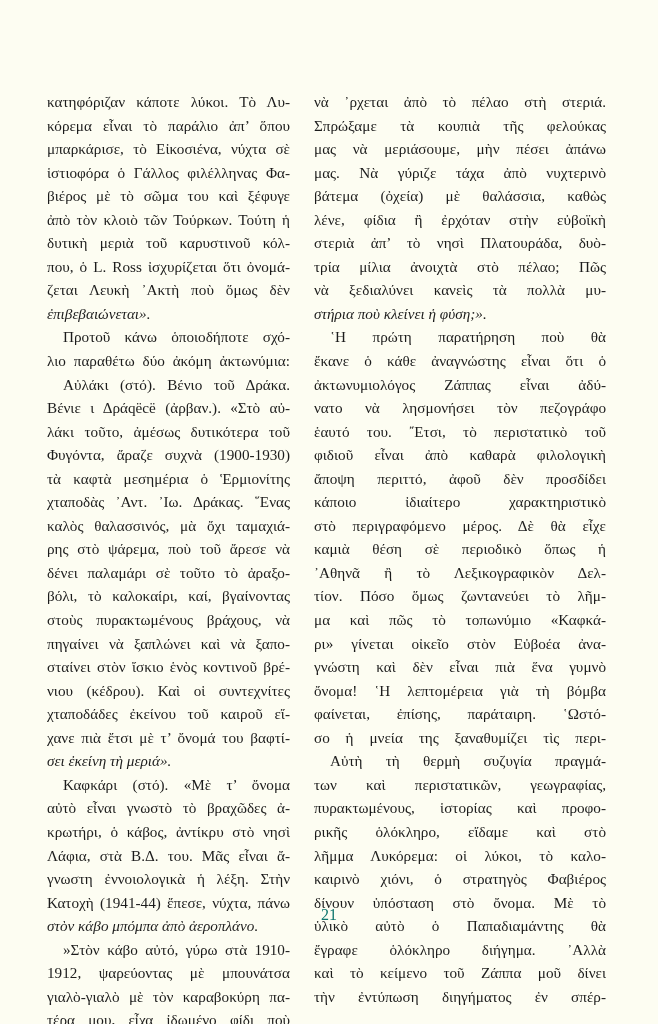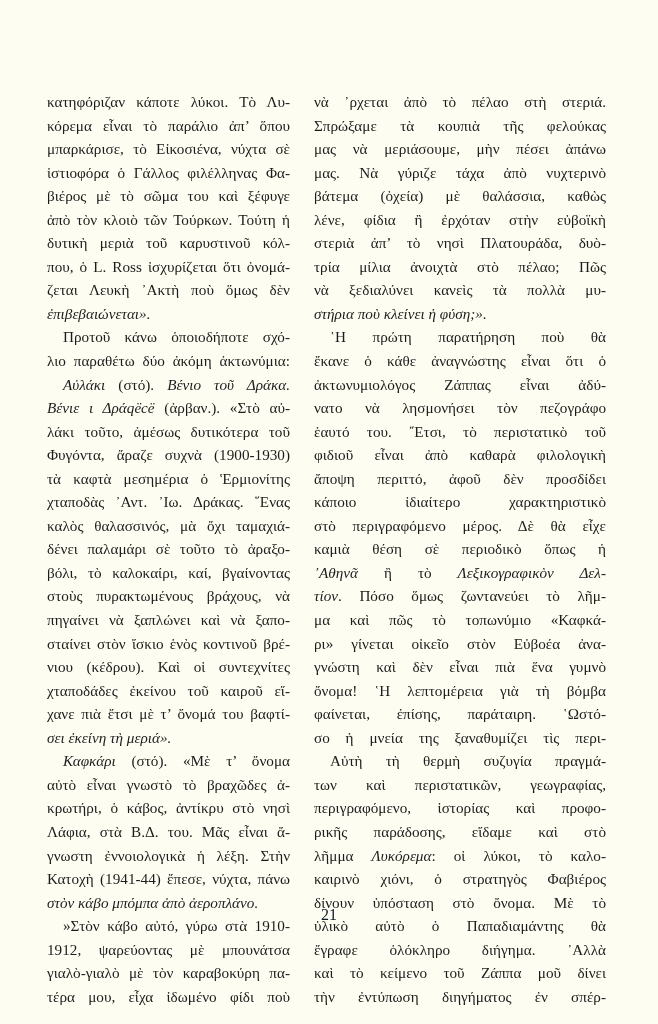--- a/index.html
+++ b/index.html
@@ -38,29 +38,29 @@
       height: 23.55px;
       overflow: visible;
     }
     .line.last {
       text-align-last: left;
       font-style: italic;
     }
     .line.indent {
       padding-left: 16px;
     }
-    .it { font-style: italic; }
+    .it { }
     .page-number {
       position: absolute;
       top: 906px;
       left: 0;
       width: 658px;
       text-align: center;
       font-size: 16px;
-      color: #0f172a;
+      color: #0f766e;
     }
   </style>
 </head>
 <body>
 
 <div class="page">
 
   <div class="column col-left">
     <span class="line">κατηφόριζαν κάποτε λύκοι. Τὸ Λυ-</span>
     <span class="line">κόρεμα εἶναι τὸ παράλιο ἀπ’  ὅπου</span>
@@ -74,20 +74,21 @@
     <span class="line last">ἐπιβεβαιώνεται».</span>
     <span class="line indent">Προτοῦ κάνω ὁποιοδήποτε σχό-</span>
     <span class="line">λιο παραθέτω δύο ἀκόμη ἀκτωνύμια:</span>
     <span class="line indent"><span class="it">Αὐλάκι</span><span> (στό). </span><span class="it">Βένιο τοῦ Δράκα.</span></span>
     <span class="line"><span class="it">Βένιε ι Δράqëcë</span><span> (ἀρβαν.). «Στὸ αὐ-</span></span>
     <span class="line">λάκι τοῦτο, ἀμέσως δυτικότερα τοῦ</span>
     <span class="line">Φυγόντα, ἄραζε συχνὰ (1900-1930)</span>
     <span class="line">τὰ καφτὰ μεσημέρια ὁ Ἑρμιονίτης</span>
     <span class="line">χταποδὰς ᾿Αντ. ᾿Ιω. Δράκας. ῞Ενας</span>
     <span class="line">καλὸς θαλασσινός, μὰ ὄχι ταμαχιά-</span>
+    <span class="line">ρης στὸ ψάρεμα, ποὺ τοῦ ἄρεσε νὰ</span>
     <span class="line">δένει παλαμάρι σὲ τοῦτο  τὸ ἀραξο-</span>
     <span class="line">βόλι, τὸ καλοκαίρι, καί, βγαίνοντας</span>
     <span class="line">στοὺς πυρακτωμένους βράχους, νὰ</span>
     <span class="line">πηγαίνει νὰ ξαπλώνει καὶ νὰ ξαπο-</span>
     <span class="line">σταίνει στὸν ἴσκιο ἑνὸς κοντινοῦ βρέ-</span>
     <span class="line">νιου (κέδρου). Καὶ οἱ συντεχνίτες</span>
     <span class="line">χταποδάδες ἐκείνου τοῦ καιροῦ εἴ-</span>
     <span class="line">χανε πιὰ ἔτσι μὲ τ’ ὄνομά του βαφτί-</span>
     <span class="line last">σει ἐκείνη τὴ μεριά».</span>
     <span class="line indent"><span class="it">Καφκάρι</span><span> (στό). «Μὲ τ’ ὄνομα</span></span>
@@ -128,22 +129,22 @@
     <span class="line"><span class="it">᾿Αθηνᾶ</span><span> ἢ τὸ </span><span class="it">Λεξικογραφικὸν Δελ-</span></span>
     <span class="line"><span class="it">τίον</span><span>. Πόσο ὅμως ζωντανεύει τὸ λῆμ-</span></span>
     <span class="line">μα καὶ πῶς τὸ τοπωνύμιο «Καφκά-</span>
     <span class="line">ρι» γίνεται οἰκεῖο στὸν Εὐβοέα ἀνα-</span>
     <span class="line">γνώστη καὶ δὲν εἶναι πιὰ ἕνα γυμνὸ</span>
     <span class="line">ὄνομα! ῾Η λεπτομέρεια γιὰ τὴ βόμβα</span>
     <span class="line">φαίνεται, ἐπίσης, παράταιρη. ῾Ωστό-</span>
     <span class="line">σο ἡ μνεία της ξαναθυμίζει τὶς περι-</span>
     <span class="line indent">Αὐτὴ τὴ θερμὴ συζυγία πραγμά-</span>
     <span class="line">των καὶ περιστατικῶν, γεωγραφίας,</span>
-    <span class="line">περιγραφόμενο, ἱστορίας καὶ προφο-</span>
-    <span class="line">ρικῆς παράδοσης, εἴδαμε καὶ στὸ</span>
+    <span class="line">πυρακτωμένους, ἱστορίας καὶ προφο-</span>
+    <span class="line">ρικῆς ὁλόκληρο, εἴδαμε καὶ στὸ</span>
     <span class="line"><span>λῆμμα </span><span class="it">Λυκόρεμα</span><span>: οἱ λύκοι, τὸ καλο-</span></span>
     <span class="line">καιρινὸ χιόνι, ὁ στρατηγὸς Φαβιέρος</span>
     <span class="line">δίνουν ὑπόσταση στὸ ὄνομα. Μὲ τὸ</span>
     <span class="line">ὑλικὸ αὐτὸ ὁ Παπαδιαμάντης θὰ</span>
     <span class="line">ἔγραφε ὁλόκληρο διήγημα. ᾿Αλλὰ</span>
     <span class="line">καὶ τὸ κείμενο τοῦ Ζάππα μοῦ δίνει</span>
     <span class="line">τὴν ἐντύπωση διηγήματος ἐν σπέρ-</span>
 
   </div>
 

